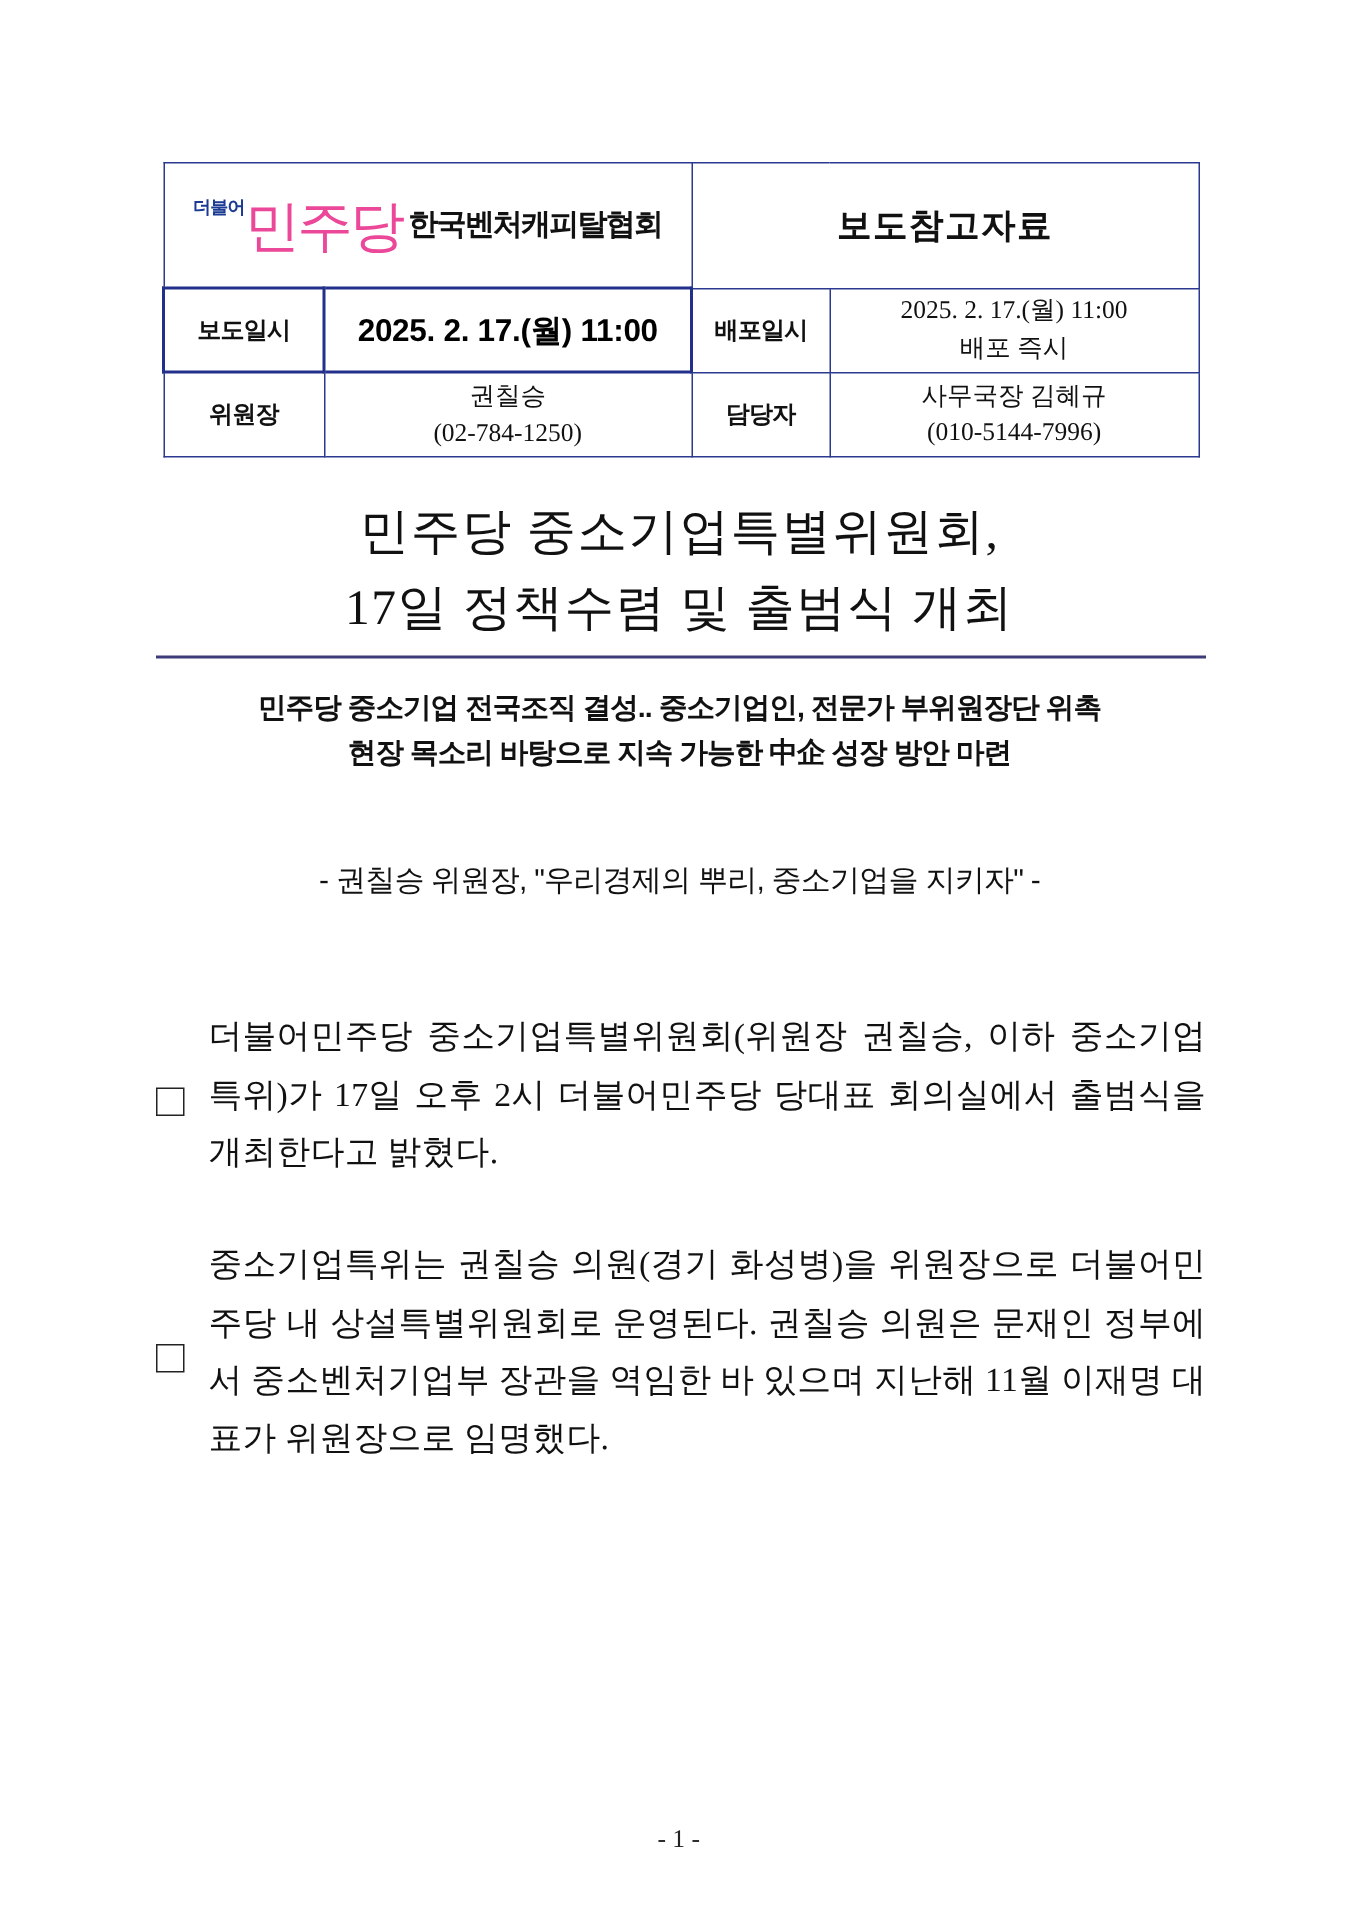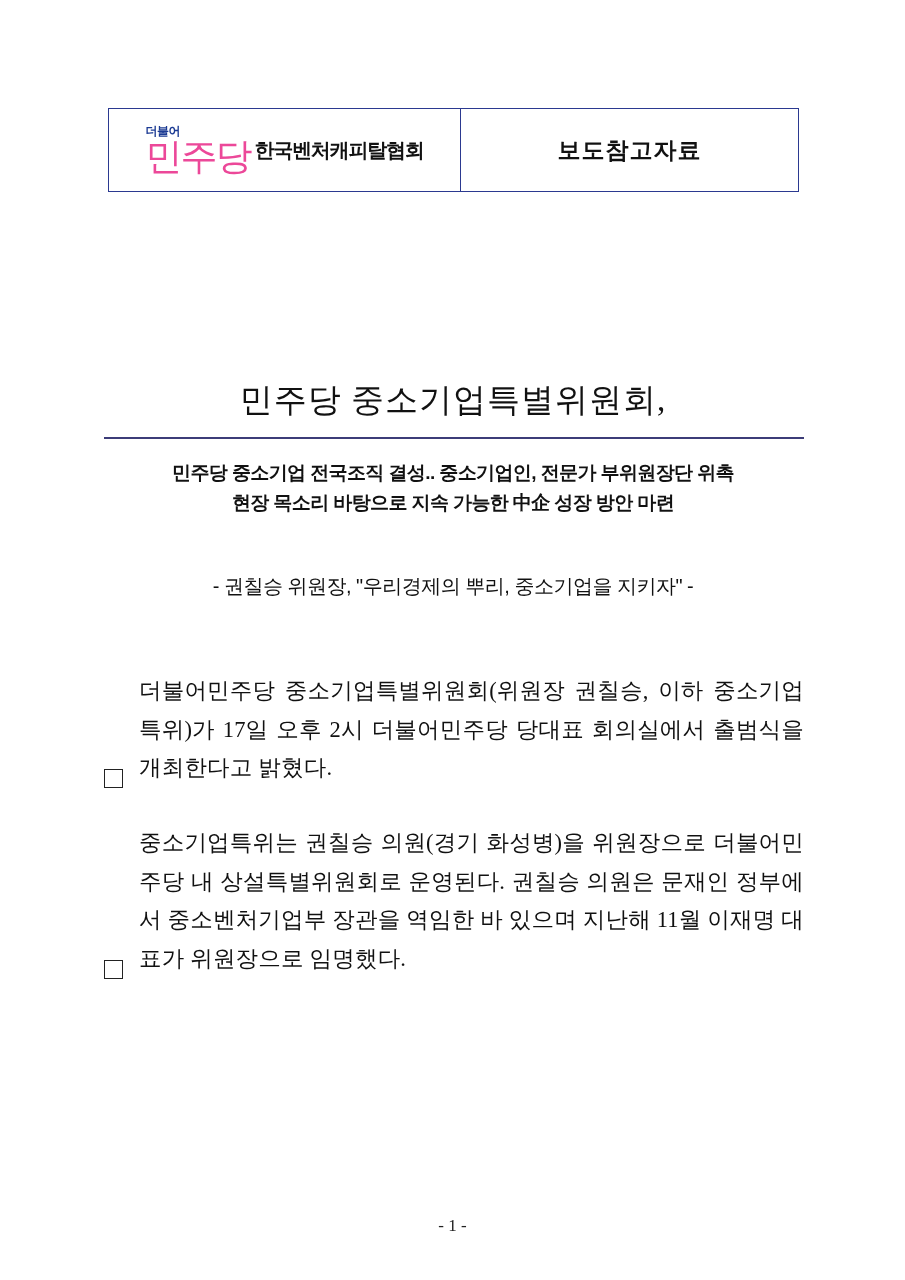--- a/index.html
+++ b/index.html
@@ -44,21 +44,21 @@
   }
   .logo-wrap {
     display: flex;
     align-items: center;
     justify-content: center;
     gap: 4px;
     line-height: 1;
   }
   .logo-mark {
     display: flex;
-    flex-direction: column;
+    flex-direction: row;
     align-items: flex-start;
     line-height: 1;
   }
   .logo-small {
     font-family: "Liberation Sans", sans-serif;
     font-size: 12px;
     font-weight: bold;
     color: #1b3a93;
     letter-spacing: -0.5px;
     margin-bottom: 1px;
@@ -116,21 +116,20 @@
     position: absolute;
     left: 90px;
     top: 330px;
     width: 726px;
     text-align: center;
     font-family: "Liberation Serif", serif;
     font-size: 33px;
     line-height: 1.55;
     letter-spacing: 1px;
     color: #111;
-    margin-top: 45px;
   }
   .headline .l2 { display: block; }
   .hr-main {
     position: absolute;
     left: 104px;
     top: 437px;
     width: 700px;
     height: 2px;
     background: #3c3c78;
   }
@@ -166,21 +165,21 @@
 
   
   .body {
     position: absolute;
     left: 104px;
     top: 672px;
     width: 700px;
   }
   .para {
     display: flex;
-    align-items: flex-end;
+    align-items: center;
     margin-bottom: 36px;
   }
   .bullet {
     flex: 0 0 auto;
     width: 17px;
     height: 17px;
     border: 1.6px solid #222;
     margin-top: 9px;
     margin-right: 16px;
   }
@@ -225,25 +224,47 @@
           <div class="logo-wrap">
             <span class="logo-mark">
               <span class="logo-small">더불어</span>
               <span class="logo-big">민주당</span>
             </span>
             <span class="logo-sub">한국벤처캐피탈협회</span>
           </div>
         </td>
         <td class="cell-title" colspan="2">보도참고자료</td>
       </tr>
+      <tr class="row2">
+        <td class="lbl cell-strong">보도일시</td>
+        <td class="embargo-box cell-strong">2025. 2. 17.(월) 11:00</td>
+        <td class="lbl">배포일시</td>
+        <td class="val-serif">
+          <span class="l1">2025. 2. 17.(월) 11:00</span>
+          <span class="l2">배포 즉시</span>
+        </td>
+      </tr>
+      <tr class="row3">
+        <td class="lbl">위원장</td>
+        <td class="val-serif">
+          <span class="l1">권칠승</span>
+          <span class="l2">(02-784-1250)</span>
+        </td>
+        <td class="lbl">담당자</td>
+        <td class="val-serif">
+          <span class="l1">사무국장 김혜규</span>
+          <span class="l2">(010-5144-7996)</span>
+        </td>
+      </tr>
     </tbody>
   </table>
 
   <div class="headline">
     <span class="l1">민주당 중소기업특별위원회,</span>
+    <span class="l2">17일 정책수렴 및 출범식 개최</span>
   </div>
 
   <div class="hr-main"></div>
 
   <div class="subhead">
     <span class="l1">민주당 중소기업 전국조직 결성.. 중소기업인, 전문가 부위원장단 위촉</span>
     <span class="l2">현장 목소리 바탕으로 지속 가능한 中企 성장 방안 마련</span>
   </div>
 
   <div class="quote">- 권칠승 위원장, "우리경제의 뿌리, 중소기업을 지키자" -</div>

